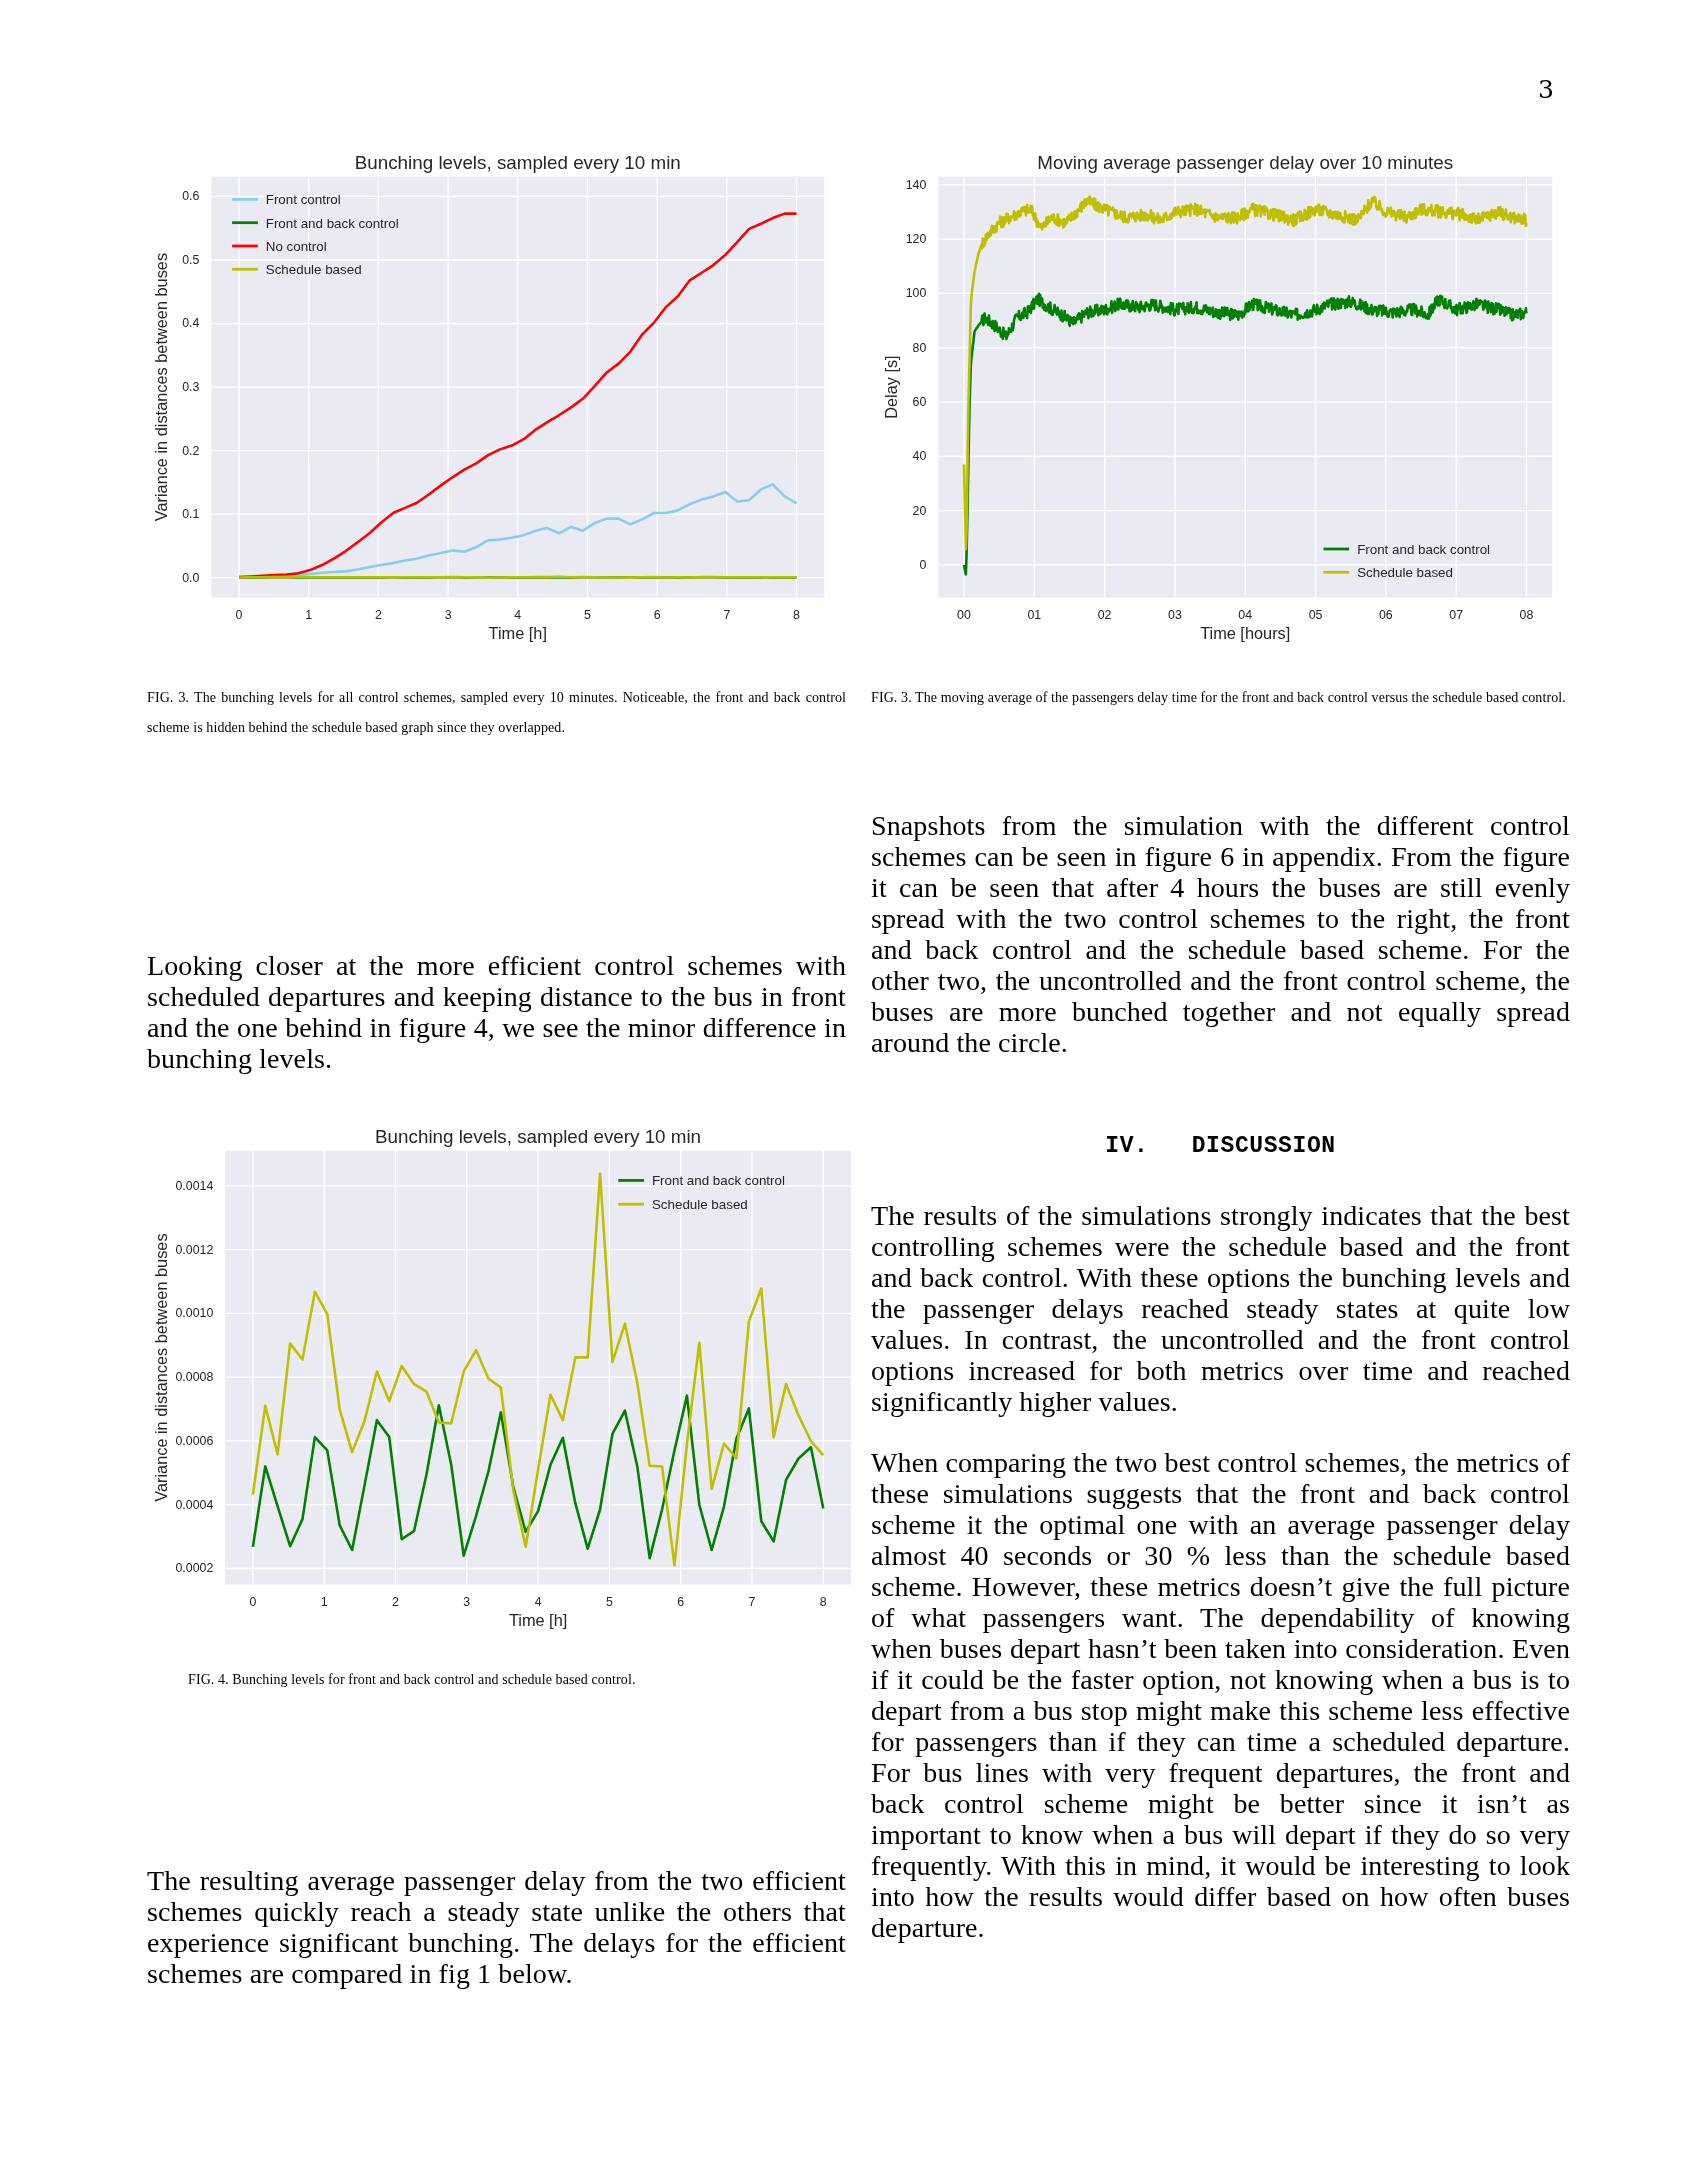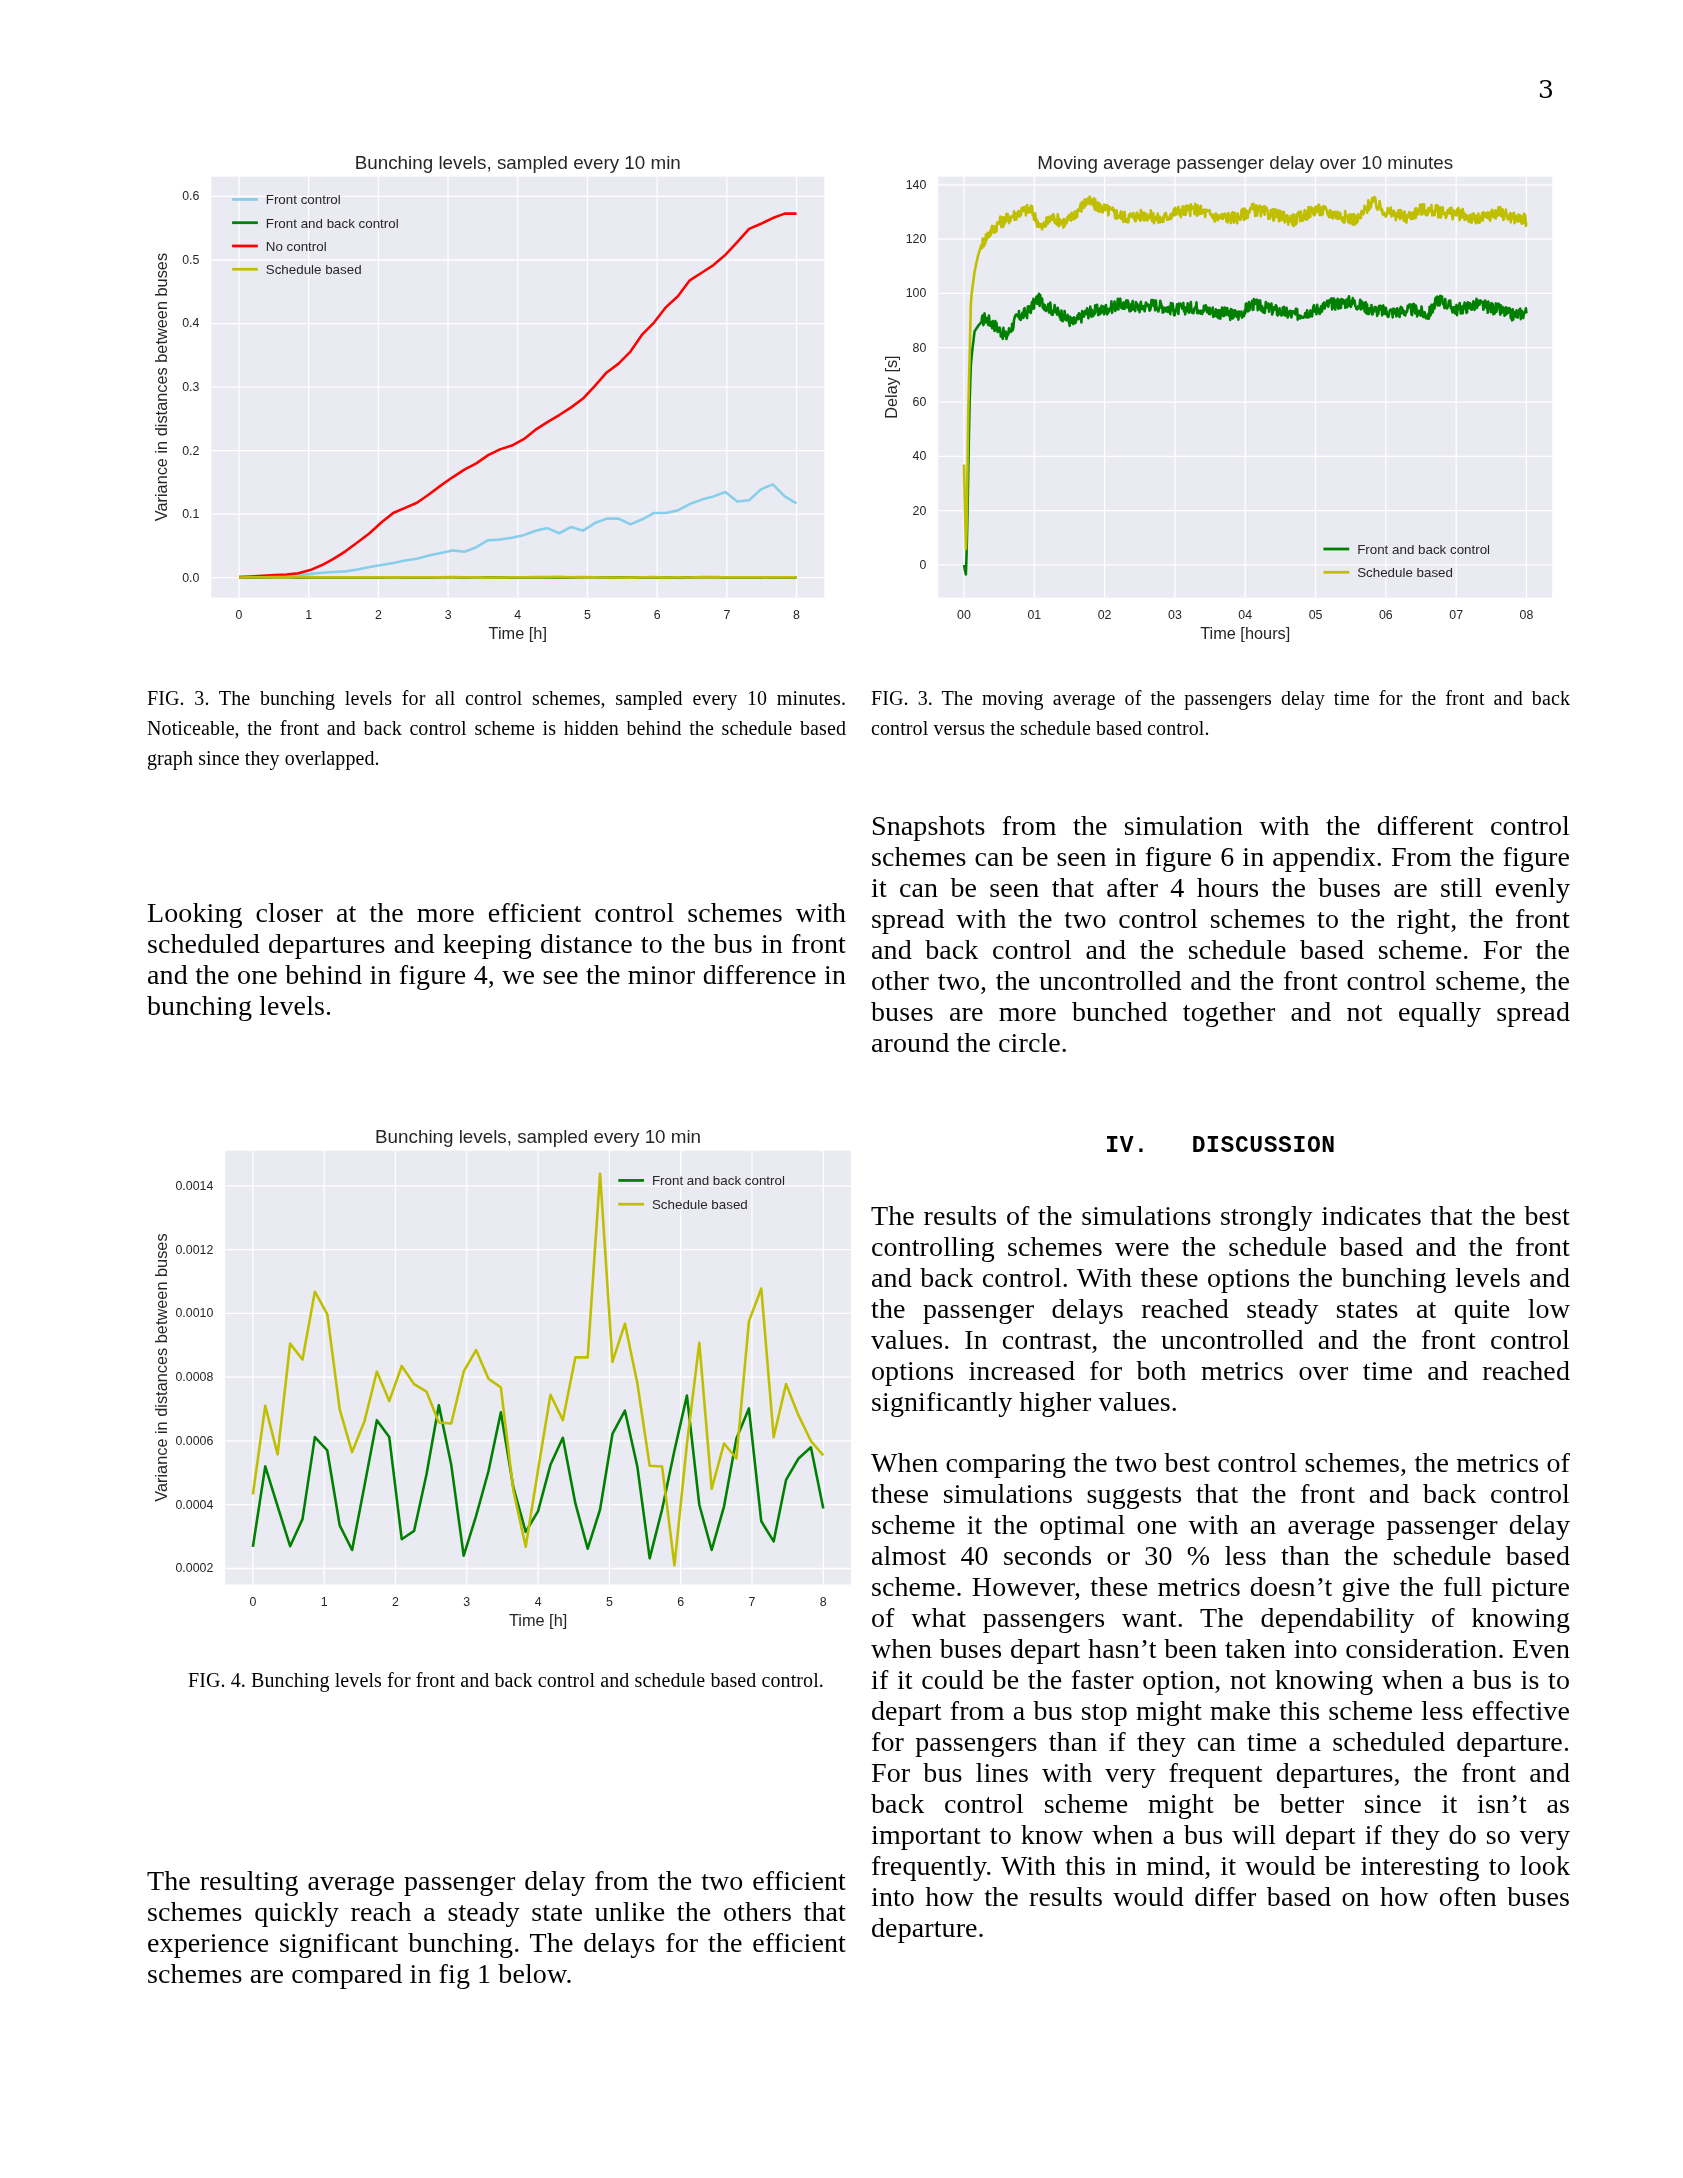--- a/index.html
+++ b/index.html
@@ -3,21 +3,21 @@
 <meta charset="utf-8">
 <style>
   html, body { margin: 0; padding: 0; background: #ffffff; }
   body { width: 1683px; height: 2178px; position: relative; overflow: hidden;
          font-family: "DejaVu Serif", "Liberation Serif", serif; color: #000; }
   .page-number { position: absolute; right: 129px; top: 75px; font-size: 25px; }
   .fig { position: absolute; }
   .fig svg { display: block; overflow: visible; }
   .caption, .para { position: absolute; font-size: 28px; line-height: 31px; text-align: justify;
                     font-family: "Liberation Serif", "DejaVu Serif", serif; letter-spacing: 0.1px; }
-  .caption { font-size: 20px; line-height: 30px; }
+  .caption { font-size: 14px; line-height: 30px; }
   .heading { position: absolute; font-family: Liberation Mono, monospace; font-weight: bold;
              font-size: 23px; letter-spacing: 0.6px; text-align: center; }
   svg text { font-family: "Liberation Sans", "DejaVu Sans", sans-serif; fill: #262626; }
 </style>
 </head>
 <body>
 
 <div class="page-number">3</div>
 
 <div class="fig" style="left:139px; top:139px;">
@@ -117,21 +117,21 @@
       <path d="M104.0 430.1 L104.6 433.3 L105.3 436.6 L105.9 439.8 L106.5 422.8 L107.2 393.5 L107.8 363.1 L108.4 330.6 L109.0 298.1 L109.7 265.6 L110.3 247.3 L110.9 229.0 L111.6 220.4 L112.2 215.1 L112.8 209.7 L113.5 204.3 L114.1 199.0 L114.7 194.2 L115.4 193.2 L116.0 192.2 L116.6 191.2 L117.3 190.3 L117.9 189.3 L118.5 188.4 L119.1 187.7 L119.8 187.0 L120.4 186.2 L121.0 185.5 L121.7 184.8 L122.3 179.3 L122.9 178.1 L123.6 187.9 L124.2 183.2 L124.8 176.1 L125.5 185.2 L126.1 182.8 L126.7 181.7 L127.4 180.7 L128.0 186.0 L128.6 187.8 L129.2 178.3 L129.9 185.4 L130.5 188.5 L131.1 185.1 L131.8 188.3 L132.4 191.0 L133.0 183.8 L133.7 189.5 L134.3 190.0 L134.9 193.8 L135.6 183.9 L136.2 192.9 L136.8 185.6 L137.4 191.3 L138.1 194.9 L138.7 191.0 L139.3 194.1 L140.0 190.4 L140.6 192.3 L141.2 199.4 L141.9 198.9 L142.5 196.8 L143.1 201.9 L143.8 190.7 L144.4 199.2 L145.0 196.5 L145.7 197.6 L146.3 194.4 L146.9 202.0 L147.5 199.4 L148.2 197.6 L148.8 197.2 L149.4 191.1 L150.1 194.7 L150.7 193.7 L151.3 194.8 L152.0 194.0 L152.6 186.6 L153.2 193.0 L153.9 190.1 L154.5 182.9 L155.1 180.6 L155.8 178.1 L156.4 177.5 L157.0 177.2 L157.6 177.9 L158.3 178.9 L158.9 179.7 L159.5 173.6 L160.2 181.9 L160.8 181.1 L161.4 182.6 L162.1 180.0 L162.7 176.1 L163.3 175.1 L164.0 180.6 L164.6 171.8 L165.2 170.8 L165.8 178.5 L166.5 175.4 L167.1 176.8 L167.7 180.9 L168.4 169.1 L169.0 174.8 L169.6 168.9 L170.3 171.6 L170.9 172.2 L171.5 175.7 L172.2 166.6 L172.8 164.5 L173.4 171.5 L174.1 161.3 L174.7 171.2 L175.3 163.6 L175.9 162.9 L176.6 162.6 L177.2 159.2 L177.8 166.3 L178.5 158.0 L179.1 166.5 L179.7 156.3 L180.4 168.6 L181.0 157.5 L181.6 163.9 L182.3 160.8 L182.9 161.1 L183.5 170.2 L184.2 166.4 L184.8 172.3 L185.4 170.0 L186.0 167.9 L186.7 173.7 L187.3 170.5 L187.9 172.6 L188.6 172.3 L189.2 166.6 L189.8 175.1 L190.5 175.1 L191.1 165.1 L191.7 170.2 L192.4 177.2 L193.0 173.6 L193.6 177.6 L194.2 173.4 L194.9 174.6 L195.5 167.6 L196.1 171.1 L196.8 175.2 L197.4 172.0 L198.0 177.3 L198.7 170.4 L199.3 173.4 L199.9 174.7 L200.6 179.7 L201.2 178.9 L201.8 182.8 L202.5 173.2 L203.1 183.4 L203.7 184.0 L204.3 183.1 L205.0 182.1 L205.6 173.6 L206.2 179.4 L206.9 181.9 L207.5 183.1 L208.1 181.6 L208.8 177.6 L209.4 182.7 L210.0 184.5 L210.7 188.7 L211.3 179.6 L211.9 183.0 L212.6 185.5 L213.2 181.0 L213.8 184.3 L214.4 186.9 L215.1 180.1 L215.7 180.6 L216.3 186.0 L217.0 184.5 L217.6 181.4 L218.2 179.9 L218.9 177.8 L219.5 181.9 L220.1 175.9 L220.8 179.8 L221.4 176.9 L222.0 181.3 L222.6 185.3 L223.3 173.7 L223.9 178.4 L224.5 176.7 L225.2 179.4 L225.8 174.5 L226.4 173.6 L227.1 176.6 L227.7 176.8 L228.3 171.0 L229.0 172.9 L229.6 181.0 L230.2 177.0 L230.9 175.7 L231.5 169.2 L232.1 173.2 L232.7 179.3 L233.4 172.7 L234.0 178.9 L234.6 178.4 L235.3 174.3 L235.9 176.8 L236.5 168.0 L237.2 168.7 L237.8 174.1 L238.4 167.5 L239.1 175.4 L239.7 177.8 L240.3 171.9 L241.0 177.0 L241.6 170.7 L242.2 176.0 L242.8 168.4 L243.5 172.1 L244.1 174.6 L244.7 169.1 L245.4 177.0 L246.0 174.9 L246.6 173.8 L247.3 167.6 L247.9 171.4 L248.5 177.1 L249.2 175.9 L249.8 171.7 L250.4 174.3 L251.0 172.2 L251.7 170.7 L252.3 172.6 L252.9 163.8 L253.6 175.5 L254.2 166.8 L254.8 170.1 L255.5 168.7 L256.1 164.1 L256.7 173.7 L257.4 169.8 L258.0 171.8 L258.6 169.5 L259.3 161.3 L259.9 172.2 L260.5 164.7 L261.1 163.3 L261.8 161.2 L262.4 167.3 L263.0 170.6 L263.7 169.8 L264.3 171.3 L264.9 165.2 L265.6 168.3 L266.2 171.6 L266.8 166.8 L267.5 163.6 L268.1 163.0 L268.7 170.0 L269.4 163.2 L270.0 165.0 L270.6 169.9 L271.2 174.0 L271.9 172.6 L272.5 173.6 L273.1 166.4 L273.8 168.1 L274.4 163.6 L275.0 172.2 L275.7 171.3 L276.3 171.8 L276.9 173.8 L277.6 164.5 L278.2 168.3 L278.8 166.3 L279.4 167.4 L280.1 172.8 L280.7 169.1 L281.3 174.8 L282.0 167.6 L282.6 164.3 L283.2 168.5 L283.9 171.8 L284.5 171.7 L285.1 168.8 L285.8 168.6 L286.4 173.9 L287.0 170.5 L287.7 165.0 L288.3 165.9 L288.9 168.5 L289.5 168.3 L290.2 167.2 L290.8 169.9 L291.4 173.4 L292.1 172.6 L292.7 169.6 L293.3 162.7 L294.0 164.7 L294.6 162.5 L295.2 168.2 L295.9 163.0 L296.5 168.4 L297.1 173.0 L297.8 163.2 L298.4 170.1 L299.0 171.5 L299.6 171.7 L300.3 174.2 L300.9 170.7 L301.5 170.9 L302.2 163.3 L302.8 165.4 L303.4 168.1 L304.1 169.1 L304.7 175.3 L305.3 170.4 L306.0 174.4 L306.6 170.5 L307.2 172.8 L307.8 173.8 L308.5 170.5 L309.1 170.1 L309.7 174.6 L310.4 170.2 L311.0 169.4 L311.6 171.7 L312.3 176.8 L312.9 165.7 L313.5 172.2 L314.2 172.8 L314.8 166.2 L315.4 171.1 L316.1 177.7 L316.7 178.0 L317.3 175.3 L317.9 173.7 L318.6 170.7 L319.2 167.0 L319.8 168.0 L320.5 176.6 L321.1 166.2 L321.7 168.1 L322.4 166.2 L323.0 167.9 L323.6 169.0 L324.3 171.2 L324.9 166.9 L325.5 165.5 L326.2 174.1 L326.8 170.3 L327.4 177.0 L328.0 169.9 L328.7 173.1 L329.3 173.9 L329.9 165.8 L330.6 170.0 L331.2 175.5 L331.8 168.8 L332.5 168.4 L333.1 164.6 L333.7 174.0 L334.4 175.4 L335.0 172.8 L335.6 176.0 L336.2 173.5 L336.9 170.5 L337.5 169.9 L338.1 169.9 L338.8 164.9 L339.4 175.6 L340.0 172.5 L340.7 176.0 L341.3 175.4 L341.9 175.5 L342.6 173.4 L343.2 176.3 L343.8 173.8 L344.5 176.7 L345.1 173.1 L345.7 174.5 L346.3 168.4 L347.0 173.0 L347.6 172.4 L348.2 168.0 L348.9 170.8 L349.5 174.9 L350.1 170.3 L350.8 173.9 L351.4 176.7 L352.0 170.3 L352.7 176.9 L353.3 172.7 L353.9 175.1 L354.6 174.9 L355.2 170.1 L355.8 179.6 L356.4 174.9 L357.1 176.1 L357.7 178.6 L358.3 171.9 L359.0 173.2 L359.6 179.4 L360.2 173.0 L360.9 180.8 L361.5 176.5 L362.1 172.9 L362.8 181.5 L363.4 177.5 L364.0 178.9 L364.6 170.2 L365.3 177.1 L365.9 173.8 L366.5 178.8 L367.2 170.2 L367.8 176.8 L368.4 177.6 L369.1 176.3 L369.7 170.6 L370.3 173.6 L371.0 178.1 L371.6 174.8 L372.2 174.1 L372.9 182.6 L373.5 171.8 L374.1 173.9 L374.7 172.4 L375.4 181.1 L376.0 180.3 L376.6 179.3 L377.3 173.0 L377.9 175.7 L378.5 173.6 L379.2 179.3 L379.8 179.8 L380.4 174.8 L381.1 182.4 L381.7 174.2 L382.3 176.5 L383.0 175.8 L383.6 178.3 L384.2 174.3 L384.8 180.4 L385.5 175.6 L386.1 175.9 L386.7 179.0 L387.4 173.2 L388.0 176.2 L388.6 166.3 L389.3 166.1 L389.9 170.0 L390.5 174.1 L391.2 173.7 L391.8 164.5 L392.4 172.8 L393.0 166.3 L393.7 166.9 L394.3 169.4 L394.9 163.4 L395.6 172.6 L396.2 172.3 L396.8 161.6 L397.5 165.1 L398.1 163.7 L398.7 166.5 L399.4 162.3 L400.0 162.4 L400.6 172.8 L401.3 171.6 L401.9 163.1 L402.5 163.1 L403.1 163.1 L403.8 173.1 L404.4 169.1 L405.0 168.7 L405.7 174.9 L406.3 173.4 L406.9 170.9 L407.6 175.7 L408.2 170.9 L408.8 164.5 L409.5 170.4 L410.1 168.8 L410.7 169.1 L411.4 166.1 L412.0 174.3 L412.6 167.3 L413.2 170.1 L413.9 169.8 L414.5 166.1 L415.1 177.2 L415.8 175.0 L416.4 172.9 L417.0 169.9 L417.7 172.3 L418.3 170.1 L418.9 167.8 L419.6 168.9 L420.2 177.3 L420.8 178.1 L421.4 172.1 L422.1 177.0 L422.7 170.9 L423.3 176.7 L424.0 176.3 L424.6 178.2 L425.2 177.6 L425.9 170.2 L426.5 170.0 L427.1 169.5 L427.8 178.2 L428.4 178.3 L429.0 172.2 L429.7 170.4 L430.3 173.3 L430.9 180.3 L431.5 178.8 L432.2 174.5 L432.8 176.5 L433.4 173.5 L434.1 176.8 L434.7 180.2 L435.3 174.0 L436.0 174.9 L436.6 174.0 L437.2 175.3 L437.9 176.1 L438.5 177.1 L439.1 171.4 L439.8 174.4 L440.4 171.7 L441.0 182.4 L441.6 177.8 L442.3 178.0 L442.9 178.6 L443.5 181.3 L444.2 178.5 L444.8 179.7 L445.4 179.6 L446.1 180.4 L446.7 180.5 L447.3 180.1 L448.0 178.6 L448.6 175.8 L449.2 177.5 L449.8 180.2 L450.5 172.9 L451.1 179.0 L451.7 180.1 L452.4 178.9 L453.0 179.5 L453.6 173.2 L454.3 176.3 L454.9 173.9 L455.5 179.1 L456.2 172.4 L456.8 169.3 L457.4 167.8 L458.1 174.4 L458.7 173.0 L459.3 171.2 L459.9 177.0 L460.6 167.3 L461.2 171.7 L461.8 175.0 L462.5 171.8 L463.1 176.7 L463.7 175.8 L464.4 169.2 L465.0 168.7 L465.6 174.2 L466.3 166.6 L466.9 167.3 L467.5 165.1 L468.2 171.2 L468.8 167.2 L469.4 168.0 L470.0 165.6 L470.7 163.4 L471.3 165.5 L471.9 169.3 L472.6 163.1 L473.2 164.7 L473.8 164.9 L474.5 161.4 L475.1 161.0 L475.7 172.1 L476.4 165.4 L477.0 161.1 L477.6 161.0 L478.2 169.7 L478.9 172.2 L479.5 163.1 L480.1 169.3 L480.8 164.5 L481.4 161.3 L482.0 171.3 L482.7 169.8 L483.3 162.5 L483.9 170.6 L484.6 170.7 L485.2 161.7 L485.8 162.1 L486.5 162.1 L487.1 166.1 L487.7 165.2 L488.3 163.4 L489.0 170.5 L489.6 162.5 L490.2 169.5 L490.9 169.7 L491.5 161.2 L492.1 163.0 L492.8 158.8 L493.4 168.5 L494.0 163.3 L494.7 169.5 L495.3 167.4 L495.9 166.2 L496.6 160.6 L497.2 165.1 L497.8 165.8 L498.4 163.0 L499.1 168.4 L499.7 169.3 L500.3 171.6 L501.0 172.0 L501.6 171.4 L502.2 169.0 L502.9 170.8 L503.5 167.1 L504.1 162.3 L504.8 172.1 L505.4 163.5 L506.0 171.0 L506.6 170.6 L507.3 167.7 L507.9 165.3 L508.5 173.7 L509.2 174.8 L509.8 164.8 L510.4 176.0 L511.1 167.1 L511.7 176.7 L512.3 172.6 L513.0 176.6 L513.6 171.1 L514.2 170.6 L514.9 173.5 L515.5 167.7 L516.1 177.1 L516.7 177.0 L517.4 173.1 L518.0 174.3 L518.6 169.6 L519.3 170.2 L519.9 169.8 L520.5 171.2 L521.2 178.6 L521.8 170.9 L522.4 176.6 L523.1 168.6 L523.7 172.3 L524.3 168.3 L525.0 172.0 L525.6 168.9 L526.2 178.2 L526.8 171.3 L527.5 168.0 L528.1 176.5 L528.7 173.7 L529.4 176.7 L530.0 170.3 L530.6 174.0 L531.3 177.5 L531.9 179.3 L532.5 179.6 L533.2 177.7 L533.8 173.5 L534.4 172.8 L535.0 172.1 L535.7 172.6 L536.3 173.3 L536.9 180.2 L537.6 171.3 L538.2 175.5 L538.8 171.8 L539.5 176.4 L540.1 174.5 L540.7 179.2 L541.4 171.0 L542.0 177.6 L542.6 172.5 L543.3 174.5 L543.9 179.8 L544.5 171.3 L545.1 169.4 L545.8 175.8 L546.4 170.5 L547.0 175.4 L547.7 172.8 L548.3 177.3 L548.9 174.9 L549.6 178.2 L550.2 174.2 L550.8 175.1 L551.5 174.2 L552.1 168.3 L552.7 170.8 L553.4 168.3 L554.0 167.0 L554.6 169.4 L555.2 167.5 L555.9 177.3 L556.5 177.9 L557.1 166.8 L557.8 169.5 L558.4 166.5 L559.0 173.6 L559.7 176.0 L560.3 168.1 L560.9 170.8 L561.6 179.2 L562.2 176.7 L562.8 177.3 L563.4 173.4 L564.1 174.6 L564.7 175.6 L565.3 178.4 L566.0 169.2 L566.6 172.8 L567.2 176.5 L567.9 179.8 L568.5 176.3 L569.1 174.9 L569.8 176.8 L570.4 180.9 L571.0 181.0 L571.7 179.7 L572.3 181.3 L572.9 176.5 L573.5 181.4 L574.2 169.5 L574.8 178.6 L575.4 176.9 L576.1 167.4 L576.7 172.8 L577.3 175.1 L578.0 170.5 L578.6 166.4 L579.2 171.0 L579.9 161.2 L580.5 166.5 L581.1 159.4 L581.8 159.2 L582.4 168.1 L583.0 159.8 L583.6 160.1 L584.3 168.1 L584.9 158.3 L585.5 161.2 L586.2 161.1 L586.8 159.1 L587.4 166.4 L588.1 164.7 L588.7 168.8 L589.3 170.7 L590.0 161.5 L590.6 170.0 L591.2 168.8 L591.8 171.1 L592.5 169.8 L593.1 167.9 L593.7 163.5 L594.4 163.1 L595.0 163.0 L595.6 170.7 L596.3 169.5 L596.9 173.5 L597.5 175.2 L598.2 171.5 L598.8 169.7 L599.4 171.8 L600.1 176.2 L600.7 171.0 L601.3 167.5 L601.9 177.8 L602.6 171.0 L603.2 168.3 L603.8 171.0 L604.5 165.6 L605.1 170.6 L605.7 176.2 L606.4 174.6 L607.0 169.1 L607.6 176.0 L608.3 168.2 L608.9 171.0 L609.5 165.2 L610.2 165.9 L610.8 171.3 L611.4 175.6 L612.0 175.0 L612.7 164.8 L613.3 165.2 L613.9 165.6 L614.6 170.9 L615.2 165.8 L615.8 169.7 L616.5 172.3 L617.1 172.2 L617.7 169.6 L618.4 163.8 L619.0 167.0 L619.6 172.6 L620.2 164.9 L620.9 169.7 L621.5 161.3 L622.1 170.5 L622.8 163.1 L623.4 168.0 L624.0 164.0 L624.7 167.2 L625.3 162.9 L625.9 164.1 L626.6 163.8 L627.2 165.0 L627.8 165.6 L628.5 172.4 L629.1 169.1 L629.7 163.4 L630.3 163.2 L631.0 170.2 L631.6 164.6 L632.2 168.1 L632.9 175.5 L633.5 164.1 L634.1 169.6 L634.8 167.4 L635.4 169.2 L636.0 174.9 L636.7 165.5 L637.3 174.6 L637.9 166.5 L638.6 177.0 L639.2 175.3 L639.8 176.3 L640.4 172.0 L641.1 166.0 L641.7 174.5 L642.3 170.2 L643.0 166.4 L643.6 168.2 L644.2 166.5 L644.9 171.4 L645.5 177.3 L646.1 168.0 L646.8 175.8 L647.4 171.7 L648.0 169.6 L648.6 174.5 L649.3 170.9 L649.9 178.5 L650.5 174.5 L651.2 169.8 L651.8 177.0 L652.4 170.8 L653.1 175.6 L653.7 172.6 L654.3 170.6 L655.0 170.8 L655.6 172.2 L656.2 181.0 L656.9 174.9 L657.5 183.2 L658.1 172.0 L658.7 182.3 L659.4 174.8 L660.0 174.9 L660.6 175.5 L661.3 179.6 L661.9 173.0 L662.5 174.5 L663.2 180.4 L663.8 173.5 L664.4 174.2 L665.1 171.9 L665.7 171.3 L666.3 181.9 L667.0 173.7 L667.6 173.6 L668.2 179.9 L668.8 180.7 L669.5 175.2 L670.1 175.6 L670.7 175.4 L671.4 171.0 L672.0 176.1" fill="none" stroke="#008000" stroke-width="2.6" stroke-linejoin="round"></path>
       <path d="M104.0 328.6 L104.6 357.1 L105.3 385.5 L105.9 413.9 L106.5 397.7 L107.2 354.6 L107.8 311.6 L108.4 272.7 L109.0 246.5 L109.7 220.3 L110.3 194.1 L110.9 167.9 L111.6 157.7 L112.2 152.9 L112.8 148.0 L113.5 143.1 L114.1 138.2 L114.7 133.6 L115.4 130.7 L116.0 127.8 L116.6 124.8 L117.3 121.9 L117.9 119.0 L118.5 116.5 L119.1 114.6 L119.8 112.6 L120.4 110.7 L121.0 108.7 L121.7 106.8 L122.3 110.3 L122.9 100.6 L123.6 100.9 L124.2 108.2 L124.8 105.0 L125.5 105.7 L126.1 96.5 L126.7 102.2 L127.4 97.6 L128.0 94.8 L128.6 99.5 L129.2 96.2 L129.9 98.4 L130.5 92.5 L131.1 97.0 L131.8 89.8 L132.4 87.7 L133.0 94.1 L133.7 88.2 L134.3 92.2 L134.9 94.6 L135.6 88.2 L136.2 88.5 L136.8 93.4 L137.4 84.9 L138.1 83.8 L138.7 85.4 L139.3 85.3 L140.0 85.5 L140.6 78.3 L141.2 85.3 L141.9 89.0 L142.5 79.2 L143.1 78.9 L143.8 88.5 L144.4 82.5 L145.0 85.6 L145.7 78.7 L146.3 83.2 L146.9 75.5 L147.5 79.2 L148.2 75.9 L148.8 80.5 L149.4 84.9 L150.1 80.4 L150.7 83.1 L151.3 78.3 L152.0 79.0 L152.6 78.2 L153.2 78.9 L153.9 79.1 L154.5 73.0 L155.1 81.6 L155.8 75.4 L156.4 74.7 L157.0 81.2 L157.6 75.1 L158.3 78.1 L158.9 72.7 L159.5 73.2 L160.2 78.2 L160.8 75.5 L161.4 77.0 L162.1 70.0 L162.7 72.6 L163.3 69.1 L164.0 72.9 L164.6 70.8 L165.2 68.7 L165.8 69.4 L166.5 77.2 L167.1 70.8 L167.7 66.6 L168.4 74.4 L169.0 70.2 L169.6 71.7 L170.3 69.6 L170.9 74.1 L171.5 67.5 L172.2 71.4 L172.8 67.8 L173.4 76.9 L174.1 75.7 L174.7 81.4 L175.3 78.8 L175.9 74.9 L176.6 84.1 L177.2 80.4 L177.8 88.5 L178.5 83.1 L179.1 88.8 L179.7 86.7 L180.4 85.6 L181.0 86.7 L181.6 89.0 L182.3 85.9 L182.9 91.3 L183.5 86.3 L184.2 86.8 L184.8 84.2 L185.4 88.5 L186.0 88.0 L186.7 88.1 L187.3 79.4 L187.9 84.5 L188.6 85.5 L189.2 78.5 L189.8 83.5 L190.5 83.7 L191.1 80.8 L191.7 79.7 L192.4 77.4 L193.0 81.4 L193.6 81.6 L194.2 76.0 L194.9 77.1 L195.5 84.3 L196.1 85.1 L196.8 85.2 L197.4 81.3 L198.0 86.7 L198.7 75.9 L199.3 79.6 L199.9 88.0 L200.6 81.0 L201.2 86.5 L201.8 83.9 L202.5 83.0 L203.1 84.6 L203.7 81.5 L204.3 89.2 L205.0 80.9 L205.6 88.0 L206.2 82.0 L206.9 82.8 L207.5 85.2 L208.1 79.4 L208.8 82.4 L209.4 79.2 L210.0 76.8 L210.7 77.2 L211.3 79.0 L211.9 82.4 L212.6 74.4 L213.2 79.6 L213.8 78.9 L214.4 81.3 L215.1 75.7 L215.7 73.3 L216.3 80.3 L217.0 74.6 L217.6 72.9 L218.2 78.6 L218.9 71.1 L219.5 72.5 L220.1 71.1 L220.8 72.4 L221.4 66.9 L222.0 65.1 L222.6 73.4 L223.3 63.5 L223.9 67.6 L224.5 69.0 L225.2 69.4 L225.8 61.2 L226.4 66.3 L227.1 67.1 L227.7 65.5 L228.3 60.3 L229.0 64.8 L229.6 65.0 L230.2 60.9 L230.9 58.1 L231.5 65.7 L232.1 60.1 L232.7 64.9 L233.4 61.6 L234.0 65.1 L234.6 67.5 L235.3 59.9 L235.9 70.9 L236.5 61.0 L237.2 67.9 L237.8 72.2 L238.4 64.7 L239.1 68.0 L239.7 64.0 L240.3 73.6 L241.0 67.4 L241.6 65.7 L242.2 70.2 L242.8 73.4 L243.5 72.3 L244.1 74.1 L244.7 68.4 L245.4 66.2 L246.0 67.6 L246.6 72.0 L247.3 66.9 L247.9 70.4 L248.5 66.7 L249.2 69.3 L249.8 77.2 L250.4 71.9 L251.0 68.3 L251.7 70.7 L252.3 70.4 L252.9 71.1 L253.6 70.5 L254.2 69.2 L254.8 72.5 L255.5 71.2 L256.1 75.6 L256.7 79.8 L257.4 80.3 L258.0 72.0 L258.6 75.5 L259.3 80.1 L259.9 78.1 L260.5 79.1 L261.1 77.8 L261.8 76.4 L262.4 73.1 L263.0 80.8 L263.7 73.9 L264.3 77.1 L264.9 83.7 L265.6 78.1 L266.2 73.6 L266.8 81.6 L267.5 83.5 L268.1 81.7 L268.7 80.8 L269.4 84.3 L270.0 83.8 L270.6 76.7 L271.2 76.2 L271.9 75.3 L272.5 76.8 L273.1 78.8 L273.8 75.7 L274.4 75.8 L275.0 74.6 L275.7 79.9 L276.3 81.1 L276.9 83.0 L277.6 82.8 L278.2 75.1 L278.8 74.4 L279.4 79.2 L280.1 77.3 L280.7 80.5 L281.3 76.3 L282.0 82.6 L282.6 71.6 L283.2 81.3 L283.9 73.6 L284.5 79.5 L285.1 76.7 L285.8 82.1 L286.4 74.4 L287.0 82.1 L287.7 78.3 L288.3 75.8 L288.9 80.2 L289.5 82.1 L290.2 79.4 L290.8 78.8 L291.4 76.3 L292.1 79.5 L292.7 71.9 L293.3 79.7 L294.0 83.0 L294.6 79.1 L295.2 74.9 L295.9 84.9 L296.5 82.9 L297.1 81.4 L297.8 79.9 L298.4 78.1 L299.0 81.8 L299.6 75.3 L300.3 84.4 L300.9 83.3 L301.5 78.2 L302.2 84.1 L302.8 80.6 L303.4 83.0 L304.1 83.4 L304.7 79.3 L305.3 83.8 L306.0 77.6 L306.6 75.9 L307.2 76.8 L307.8 74.6 L308.5 77.7 L309.1 81.5 L309.7 81.6 L310.4 79.6 L311.0 80.4 L311.6 81.0 L312.3 76.3 L312.9 80.6 L313.5 80.1 L314.2 75.1 L314.8 77.2 L315.4 73.8 L316.1 70.8 L316.7 77.1 L317.3 69.4 L317.9 71.1 L318.6 76.1 L319.2 74.6 L319.8 70.9 L320.5 68.5 L321.1 71.3 L321.7 76.8 L322.4 73.5 L323.0 78.9 L323.6 71.5 L324.3 73.8 L324.9 67.8 L325.5 74.4 L326.2 76.5 L326.8 69.7 L327.4 68.1 L328.0 76.4 L328.7 67.2 L329.3 72.1 L329.9 68.6 L330.6 67.4 L331.2 68.9 L331.8 72.4 L332.5 77.6 L333.1 65.8 L333.7 70.4 L334.4 68.0 L335.0 69.8 L335.6 69.8 L336.2 70.4 L336.9 76.0 L337.5 65.4 L338.1 67.3 L338.8 67.0 L339.4 77.5 L340.0 66.9 L340.7 75.2 L341.3 75.9 L341.9 75.5 L342.6 70.1 L343.2 67.5 L343.8 75.5 L344.5 71.2 L345.1 71.8 L345.7 74.2 L346.3 73.4 L347.0 71.3 L347.6 78.8 L348.2 71.4 L348.9 73.3 L349.5 71.7 L350.1 72.6 L350.8 72.5 L351.4 72.6 L352.0 71.7 L352.7 76.2 L353.3 76.2 L353.9 76.1 L354.6 79.3 L355.2 77.4 L355.8 80.4 L356.4 76.6 L357.1 83.5 L357.7 79.6 L358.3 75.2 L359.0 76.9 L359.6 80.9 L360.2 82.2 L360.9 76.8 L361.5 78.5 L362.1 79.9 L362.8 78.1 L363.4 80.1 L364.0 75.9 L364.6 76.0 L365.3 80.8 L365.9 77.3 L366.5 77.7 L367.2 75.3 L367.8 79.2 L368.4 78.1 L369.1 83.3 L369.7 76.3 L370.3 84.3 L371.0 74.8 L371.6 75.8 L372.2 78.9 L372.9 81.7 L373.5 84.9 L374.1 81.4 L374.7 74.3 L375.4 73.9 L376.0 74.4 L376.6 84.4 L377.3 74.5 L377.9 77.3 L378.5 82.2 L379.2 81.6 L379.8 85.1 L380.4 74.9 L381.1 77.8 L381.7 79.7 L382.3 81.1 L383.0 81.5 L383.6 80.6 L384.2 71.7 L384.8 76.3 L385.5 70.8 L386.1 78.8 L386.7 81.8 L387.4 70.1 L388.0 72.6 L388.6 80.5 L389.3 73.1 L389.9 72.5 L390.5 79.5 L391.2 74.8 L391.8 73.5 L392.4 73.8 L393.0 70.0 L393.7 70.4 L394.3 70.5 L394.9 65.9 L395.6 70.9 L396.2 65.4 L396.8 71.1 L397.5 70.5 L398.1 77.8 L398.7 67.0 L399.4 75.2 L400.0 77.2 L400.6 72.8 L401.3 67.7 L401.9 70.8 L402.5 71.1 L403.1 67.3 L403.8 78.1 L404.4 69.0 L405.0 69.1 L405.7 69.4 L406.3 73.9 L406.9 67.8 L407.6 76.5 L408.2 68.2 L408.8 70.6 L409.5 69.5 L410.1 71.4 L410.7 72.5 L411.4 80.4 L412.0 78.4 L412.6 80.5 L413.2 79.3 L413.9 71.7 L414.5 77.3 L415.1 73.4 L415.8 70.9 L416.4 82.3 L417.0 82.3 L417.7 70.8 L418.3 78.1 L418.9 76.2 L419.6 78.6 L420.2 71.8 L420.8 74.5 L421.4 76.8 L422.1 83.1 L422.7 72.2 L423.3 72.7 L424.0 82.1 L424.6 76.4 L425.2 73.4 L425.9 75.9 L426.5 82.0 L427.1 73.7 L427.8 84.2 L428.4 83.9 L429.0 81.0 L429.7 77.1 L430.3 76.9 L430.9 77.7 L431.5 86.4 L432.2 80.6 L432.8 83.3 L433.4 82.4 L434.1 77.4 L434.7 80.3 L435.3 84.6 L436.0 86.9 L436.6 76.1 L437.2 87.9 L437.9 79.2 L438.5 77.0 L439.1 86.0 L439.8 85.0 L440.4 77.8 L441.0 74.5 L441.6 75.6 L442.3 74.2 L442.9 73.3 L443.5 83.1 L444.2 73.4 L444.8 77.3 L445.4 77.7 L446.1 82.6 L446.7 81.3 L447.3 78.7 L448.0 71.8 L448.6 80.2 L449.2 81.1 L449.8 73.2 L450.5 81.2 L451.1 79.9 L451.7 69.0 L452.4 79.1 L453.0 69.7 L453.6 79.0 L454.3 68.8 L454.9 70.2 L455.5 73.2 L456.2 69.9 L456.8 76.1 L457.4 71.2 L458.1 77.2 L458.7 70.2 L459.3 68.1 L459.9 73.9 L460.6 73.0 L461.2 72.0 L461.8 67.2 L462.5 66.1 L463.1 76.7 L463.7 76.0 L464.4 68.9 L465.0 77.0 L465.6 70.5 L466.3 76.1 L466.9 67.7 L467.5 70.1 L468.2 70.4 L468.8 68.3 L469.4 69.7 L470.0 71.2 L470.7 73.8 L471.3 76.6 L471.9 73.4 L472.6 79.0 L473.2 73.2 L473.8 71.8 L474.5 78.7 L475.1 79.1 L475.7 73.7 L476.4 80.2 L477.0 76.8 L477.6 74.0 L478.2 78.3 L478.9 73.5 L479.5 79.7 L480.1 80.1 L480.8 76.4 L481.4 73.5 L482.0 80.6 L482.7 80.4 L483.3 74.8 L483.9 74.7 L484.6 80.3 L485.2 78.6 L485.8 81.8 L486.5 83.2 L487.1 79.6 L487.7 84.4 L488.3 84.2 L489.0 72.8 L489.6 77.5 L490.2 78.0 L490.9 77.7 L491.5 80.6 L492.1 84.1 L492.8 76.8 L493.4 76.1 L494.0 85.2 L494.7 77.3 L495.3 83.7 L495.9 76.0 L496.6 86.3 L497.2 85.8 L497.8 76.1 L498.4 86.5 L499.1 77.3 L499.7 80.3 L500.3 85.1 L501.0 77.8 L501.6 83.5 L502.2 75.7 L502.9 80.0 L503.5 77.5 L504.1 77.1 L504.8 79.9 L505.4 72.6 L506.0 73.6 L506.6 73.3 L507.3 75.9 L507.9 72.7 L508.5 67.4 L509.2 70.0 L509.8 68.9 L510.4 69.4 L511.1 74.5 L511.7 69.7 L512.3 61.9 L513.0 71.7 L513.6 69.8 L514.2 64.3 L514.9 69.0 L515.5 64.2 L516.1 59.9 L516.7 63.2 L517.4 63.2 L518.0 58.5 L518.6 61.5 L519.3 59.2 L519.9 64.0 L520.5 69.0 L521.2 71.0 L521.8 71.2 L522.4 68.4 L523.1 68.8 L523.7 62.7 L524.3 66.7 L525.0 72.1 L525.6 70.3 L526.2 71.3 L526.8 75.7 L527.5 76.6 L528.1 76.9 L528.7 74.6 L529.4 76.4 L530.0 78.5 L530.6 75.6 L531.3 76.3 L531.9 69.8 L532.5 73.2 L533.2 71.4 L533.8 71.4 L534.4 75.4 L535.0 69.3 L535.7 78.2 L536.3 76.8 L536.9 77.2 L537.6 72.7 L538.2 72.5 L538.8 77.5 L539.5 74.5 L540.1 81.9 L540.7 77.6 L541.4 78.3 L542.0 75.2 L542.6 72.1 L543.3 79.0 L543.9 71.9 L544.5 80.8 L545.1 71.6 L545.8 79.4 L546.4 73.7 L547.0 75.5 L547.7 80.0 L548.3 82.8 L548.9 73.3 L549.6 80.9 L550.2 78.2 L550.8 84.4 L551.5 77.0 L552.1 78.7 L552.7 78.0 L553.4 74.0 L554.0 79.1 L554.6 74.2 L555.2 80.7 L555.9 75.0 L556.5 80.8 L557.1 79.5 L557.8 73.7 L558.4 80.2 L559.0 77.7 L559.7 70.1 L560.3 79.6 L560.9 70.0 L561.6 71.2 L562.2 73.9 L562.8 76.1 L563.4 72.1 L564.1 70.3 L564.7 66.1 L565.3 67.5 L566.0 76.4 L566.6 72.7 L567.2 65.8 L567.9 75.2 L568.5 65.8 L569.1 73.3 L569.8 73.0 L570.4 76.8 L571.0 72.1 L571.7 77.0 L572.3 75.8 L572.9 69.7 L573.5 69.8 L574.2 70.1 L574.8 73.1 L575.4 70.8 L576.1 66.7 L576.7 77.2 L577.3 74.9 L578.0 73.0 L578.6 76.8 L579.2 77.0 L579.9 71.5 L580.5 66.9 L581.1 71.9 L581.8 69.3 L582.4 67.0 L583.0 79.2 L583.6 73.6 L584.3 71.9 L584.9 69.0 L585.5 79.3 L586.2 76.5 L586.8 73.3 L587.4 68.9 L588.1 75.6 L588.7 74.5 L589.3 74.4 L590.0 76.5 L590.6 79.8 L591.2 78.1 L591.8 74.0 L592.5 71.8 L593.1 75.0 L593.7 75.3 L594.4 70.0 L595.0 72.3 L595.6 75.2 L596.3 69.3 L596.9 77.2 L597.5 81.0 L598.2 76.8 L598.8 72.2 L599.4 75.2 L600.1 75.1 L600.7 76.7 L601.3 77.2 L601.9 71.3 L602.6 73.5 L603.2 69.7 L603.8 72.8 L604.5 81.9 L605.1 72.2 L605.7 74.2 L606.4 72.1 L607.0 79.5 L607.6 70.6 L608.3 76.2 L608.9 74.4 L609.5 81.7 L610.2 76.9 L610.8 76.4 L611.4 77.6 L612.0 81.2 L612.7 80.2 L613.3 77.6 L613.9 83.7 L614.6 80.5 L615.2 76.6 L615.8 79.4 L616.5 84.7 L617.1 81.8 L617.7 75.4 L618.4 75.2 L619.0 75.7 L619.6 79.1 L620.2 83.8 L620.9 77.8 L621.5 85.2 L622.1 80.9 L622.8 82.8 L623.4 75.3 L624.0 84.5 L624.7 84.6 L625.3 81.7 L625.9 78.4 L626.6 79.2 L627.2 75.1 L627.8 82.3 L628.5 73.8 L629.1 75.0 L629.7 78.7 L630.3 75.7 L631.0 76.3 L631.6 74.8 L632.2 79.7 L632.9 73.9 L633.5 77.8 L634.1 80.6 L634.8 74.9 L635.4 82.5 L636.0 73.3 L636.7 74.3 L637.3 71.4 L637.9 77.4 L638.6 79.1 L639.2 76.5 L639.8 75.3 L640.4 72.0 L641.1 80.3 L641.7 74.2 L642.3 72.5 L643.0 77.5 L643.6 69.1 L644.2 75.9 L644.9 76.5 L645.5 68.6 L646.1 77.5 L646.8 71.5 L647.4 78.4 L648.0 71.3 L648.6 81.7 L649.3 81.0 L649.9 76.8 L650.5 77.1 L651.2 71.3 L651.8 76.4 L652.4 77.3 L653.1 81.1 L653.7 77.5 L654.3 77.3 L655.0 80.7 L655.6 74.8 L656.2 84.1 L656.9 77.3 L657.5 75.6 L658.1 80.3 L658.7 77.8 L659.4 74.4 L660.0 85.0 L660.6 77.1 L661.3 78.6 L661.9 81.3 L662.5 82.6 L663.2 83.3 L663.8 76.2 L664.4 76.8 L665.1 83.1 L665.7 77.0 L666.3 79.3 L667.0 85.4 L667.6 78.5 L668.2 84.9 L668.8 84.9 L669.5 75.5 L670.1 76.2 L670.7 76.6 L671.4 87.7 L672.0 84.9" fill="none" stroke="#bfbf00" stroke-width="2.6" stroke-linejoin="round"></path>
       <line x1="467" y1="414" x2="493" y2="414" stroke="#008000" stroke-width="2.8"></line>
       <text x="501" y="419" font-size="13.5">Front and back control</text>
       <line x1="467" y1="437.5" x2="493" y2="437.5" stroke="#bfbf00" stroke-width="2.8"></line>
       <text x="501" y="442.5" font-size="13.5">Schedule based</text>
     </svg>
 </div>
 <div class="caption" style="left:871px; top:683px; width:699px;">FIG. 3. The moving average of the passengers delay time for the front and back control versus the schedule based control.</div>
 
-<div class="para" style="left:147px; top:897px; width:699px;">Looking closer at the more efficient control schemes with scheduled departures and keeping distance to the bus in front and the one behind in figure 4, we see the minor difference in bunching levels.</div>
+<div class="para" style="left:147px; top:950px; width:699px;">Looking closer at the more efficient control schemes with scheduled departures and keeping distance to the bus in front and the one behind in figure 4, we see the minor difference in bunching levels.</div>
 
 <div class="para" style="left:871px; top:810px; width:699px;">Snapshots from the simulation with the different control schemes can be seen in figure 6 in appendix.  From the figure it can be seen that after 4 hours the buses are still evenly spread with the two control schemes to the right, the front and back control and the schedule based scheme.  For the other two, the uncontrolled and the front control scheme, the buses are more bunched together and not equally spread around the circle.</div>
 
 <div class="fig" style="left:139px; top:1119px;">
   <svg id="svg-fig4" width="713" height="515" viewBox="0 0 720 520">
       <rect x="87" y="32" width="632" height="438" fill="#eaeaf2"></rect>
       <line x1="115" y1="32" x2="115" y2="470" stroke="#fff" stroke-width="1.3"></line>
       <text x="115" y="492" font-size="12.5" text-anchor="middle">0</text>
       <line x1="187" y1="32" x2="187" y2="470" stroke="#fff" stroke-width="1.3"></line>
       <text x="187" y="492" font-size="12.5" text-anchor="middle">1</text>

